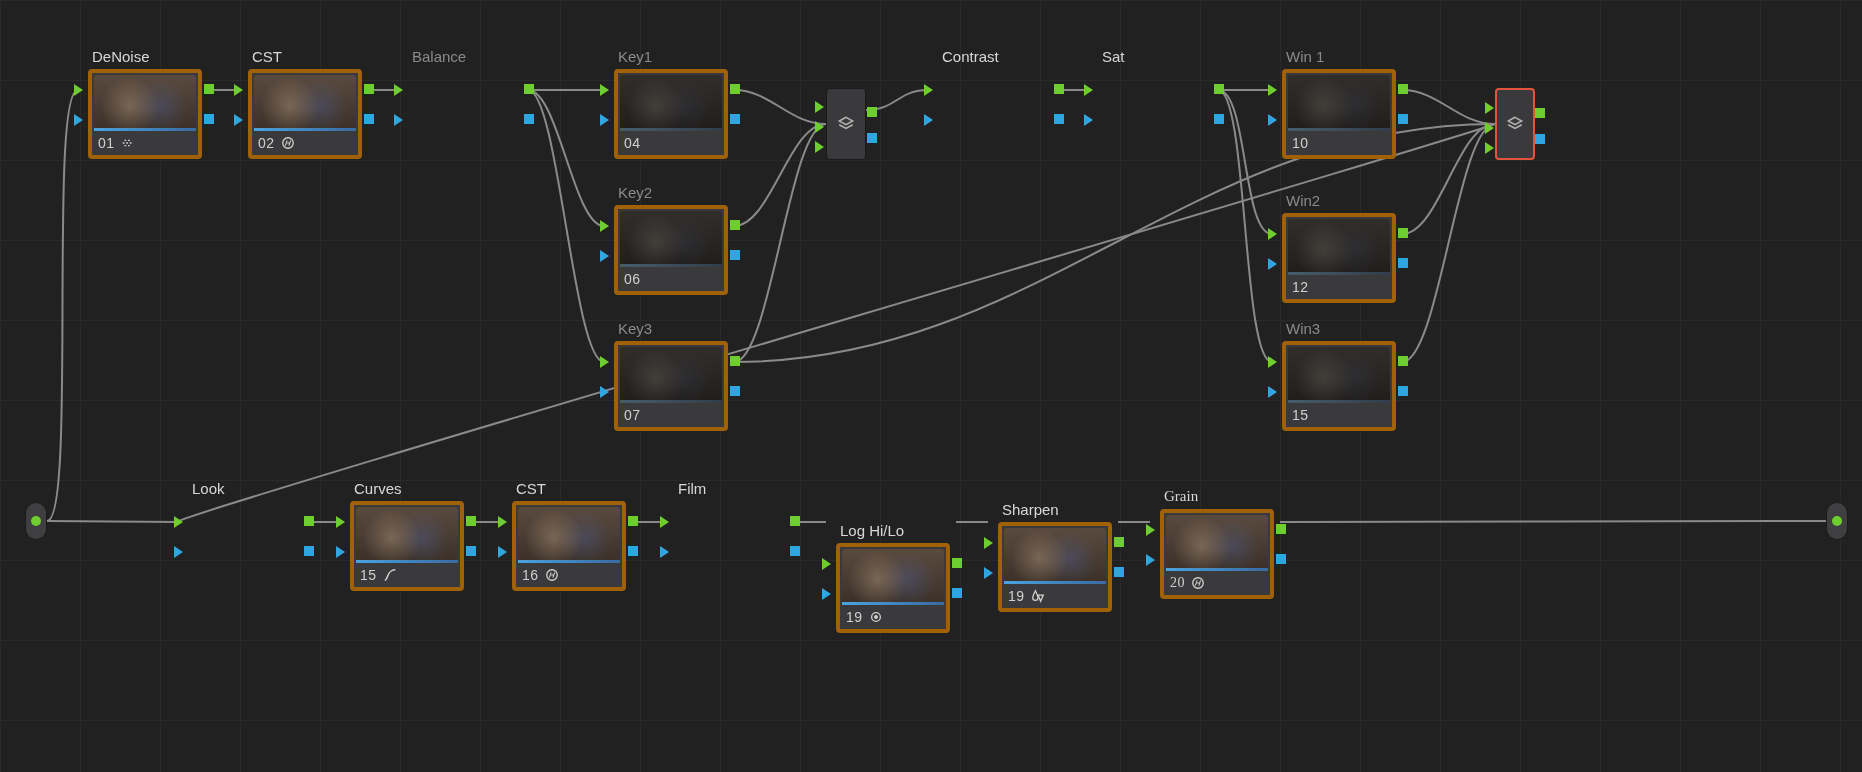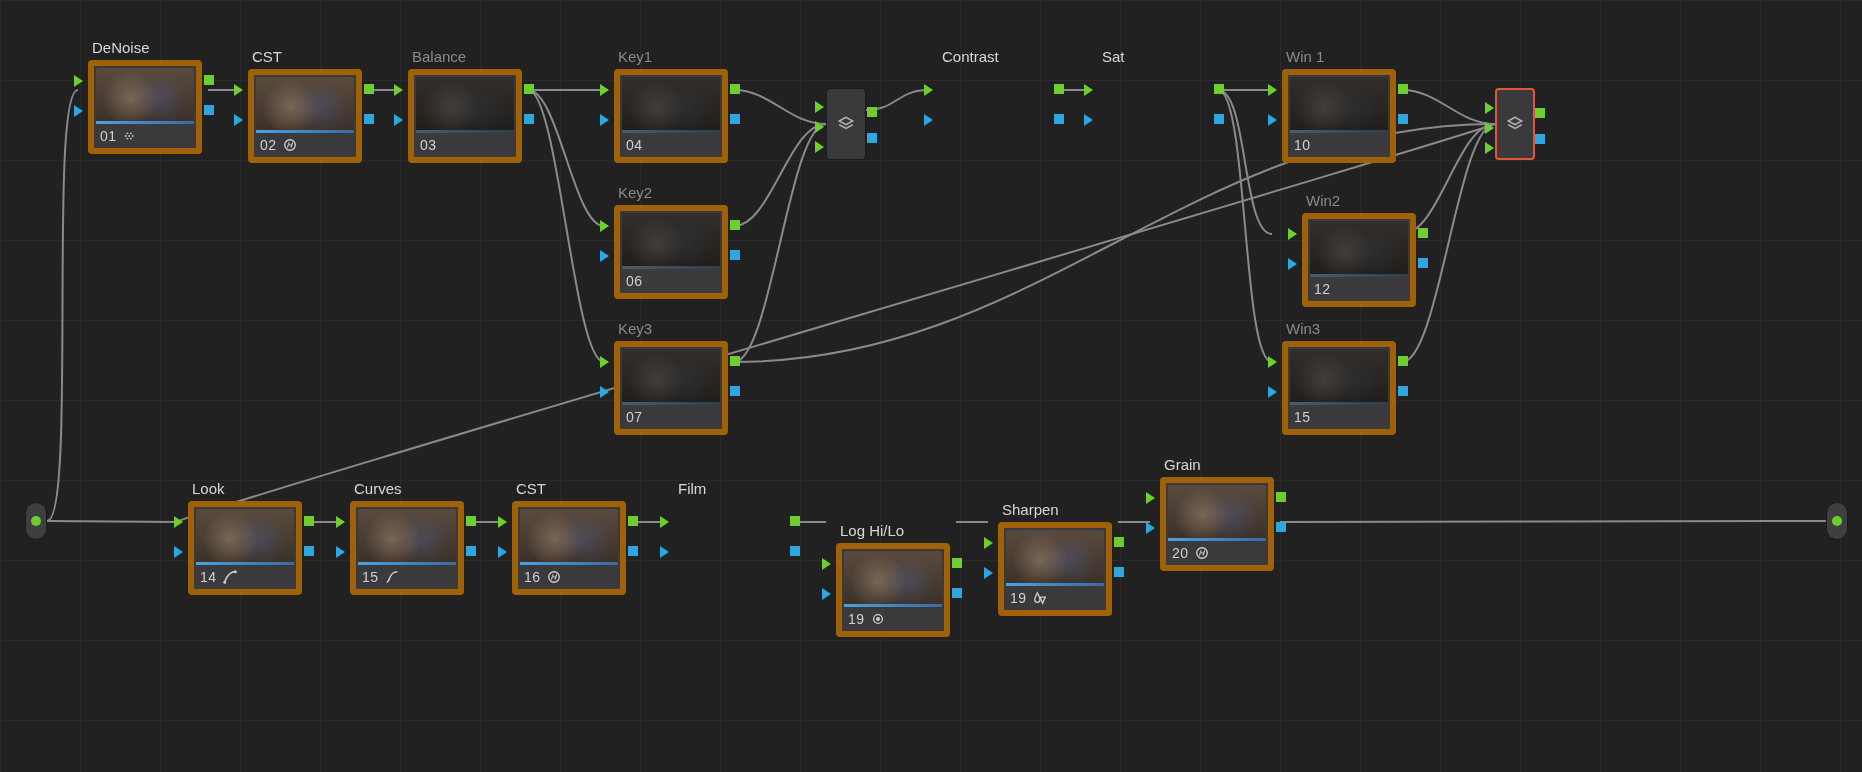--- a/index.html
+++ b/index.html
@@ -27,21 +27,21 @@
   }
   .node-label {
     color: #d8d8d8;
     font-size: 15px;
     padding: 0 0 4px 4px;
     font-weight: 500;
   }
   .node.disabled .node-label { color: #8a8a8a; }
   .node-body {
     background: #3a3a3c;
-    border: 6px solid #a16207;
+    border: 4px solid #a16207;
     border-radius: 4px;
     width: 114px;
   }
   .thumb {
     height: 56px;
     border-radius: 3px 3px 0 0;
     background:
       radial-gradient(circle at 35% 55%, rgba(210,180,150,0.35), rgba(0,0,0,0) 40%),
       radial-gradient(circle at 65% 55%, rgba(80,100,160,0.35), rgba(0,0,0,0) 38%),
       linear-gradient(#5a4a3e, #3a3028);
@@ -162,21 +162,21 @@
       <polyline points="3 13 12 18 21 13"></polyline>
     </svg>
 <div class="port sq-green" style="position:absolute;right:-12px;top:18px"></div>
      <div class="port sq-blue" style="position:absolute;right:-12px;top:44px"></div>
      <div class="port tri-green" style="position:absolute;left:-12px;top:12px"></div>
      <div class="port tri-green" style="position:absolute;left:-12px;top:32px"></div>
      <div class="port tri-green" style="position:absolute;left:-12px;top:52px"></div>
   </div>
 
 <div id="nodes">
-    <div class="node" id="n01" style="left: 88px; top: 39px;">
+    <div class="node" id="n01" style="left: 88px; top: 48px;">
     <div class="node-label">DeNoise</div>
     <div class="node-body">
       <div class="thumb"></div>
       <div class="node-footer">
         <span class="node-num">01</span>
         <span class="node-icon">
             <svg width="14" height="14" viewBox="0 0 16 16" fill="none" stroke="#d0d0d0" stroke-width="1.5">
               <path d="M2 8h2M6 8h2M10 8h2M14 8h0M4 5h2M8 5h2M4 11h2M8 11h2"></path>
             </svg>
           </span>
@@ -201,27 +201,20 @@
           </span>
       </div>
     </div>
     <div class="port tri-green" style="left:-14px; top:36px"></div>
     <div class="port tri-blue" style="left:-14px; top:66px"></div>
     <div class="port sq-green" style="right:-12px; top:36px"></div>
     <div class="port sq-blue" style="right:-12px; top:66px"></div>
   </div>
     <div class="node disabled" id="n03" style="left: 408px; top: 48px;">
     <div class="node-label">Balance</div>
-    <div class="node-body">
-      <div class="thumb"></div>
-      <div class="node-footer">
-        <span class="node-num">03</span>
-
-      </div>
-    </div>
     <div class="port tri-green" style="left:-14px; top:36px"></div>
     <div class="port tri-blue" style="left:-14px; top:66px"></div>
     <div class="port sq-green" style="right:-12px; top:36px"></div>
     <div class="port sq-blue" style="right:-12px; top:66px"></div>
   </div>
     <div class="node disabled" id="n04" style="left: 614px; top: 48px;">
     <div class="node-label">Key1</div>
     <div class="node-body">
       <div class="thumb"></div>
       <div class="node-footer">
@@ -283,21 +276,21 @@
       <div class="node-footer">
         <span class="node-num">10</span>
 
       </div>
     </div>
     <div class="port tri-green" style="left:-14px; top:36px"></div>
     <div class="port tri-blue" style="left:-14px; top:66px"></div>
     <div class="port sq-green" style="right:-12px; top:36px"></div>
     <div class="port sq-blue" style="right:-12px; top:66px"></div>
   </div>
-    <div class="node disabled" id="n12" style="left: 1282px; top: 192px; margin-left: 20px;">
+    <div class="node disabled" id="n12" style="left: 1282px; top: 192px;">
     <div class="node-label">Win2</div>
     <div class="node-body">
       <div class="thumb"></div>
       <div class="node-footer">
         <span class="node-num">12</span>
 
       </div>
     </div>
     <div class="port tri-green" style="left:-14px; top:36px"></div>
     <div class="port tri-blue" style="left:-14px; top:66px"></div>
@@ -313,33 +306,20 @@
 
       </div>
     </div>
     <div class="port tri-green" style="left:-14px; top:36px"></div>
     <div class="port tri-blue" style="left:-14px; top:66px"></div>
     <div class="port sq-green" style="right:-12px; top:36px"></div>
     <div class="port sq-blue" style="right:-12px; top:66px"></div>
   </div>
     <div class="node" id="n14" style="left: 188px; top: 480px;">
     <div class="node-label">Look</div>
-    <div class="node-body">
-      <div class="thumb"></div>
-      <div class="node-footer">
-        <span class="node-num">14</span>
-        <span class="node-icon">
-            <svg width="14" height="14" viewBox="0 0 16 16" fill="none" stroke="#d0d0d0" stroke-width="1.5">
-              <path d="M2 14C2 14 5 2 14 2" stroke-width="1.8"></path>
-              <circle cx="2" cy="14" r="1" fill="#d0d0d0"></circle>
-              <circle cx="14" cy="2" r="1" fill="#d0d0d0"></circle>
-            </svg>
-          </span>
-      </div>
-    </div>
     <div class="port tri-green" style="left:-14px; top:36px"></div>
     <div class="port tri-blue" style="left:-14px; top:66px"></div>
     <div class="port sq-green" style="right:-12px; top:36px"></div>
     <div class="port sq-blue" style="right:-12px; top:66px"></div>
   </div>
     <div class="node" id="n15" style="left: 350px; top: 480px;">
     <div class="node-label">Curves</div>
     <div class="node-body">
       <div class="thumb"></div>
       <div class="node-footer">
@@ -413,21 +393,21 @@
               <path d="M11 14L8 7h6z"></path>
             </svg>
           </span>
       </div>
     </div>
     <div class="port tri-green" style="left:-14px; top:36px"></div>
     <div class="port tri-blue" style="left:-14px; top:66px"></div>
     <div class="port sq-green" style="right:-12px; top:36px"></div>
     <div class="port sq-blue" style="right:-12px; top:66px"></div>
   </div>
-    <div class="node" id="n20" style="left: 1160px; top: 456px;">
+    <div class="node" id="n20" style="left: 1160px; top: 488px; font-family: Liberation Serif, serif;">
     <div class="node-label">Grain</div>
     <div class="node-body">
       <div class="thumb"></div>
       <div class="node-footer">
         <span class="node-num">20</span>
         <span class="node-icon">
             <svg width="14" height="14" viewBox="0 0 16 16" fill="none" stroke="#d0d0d0" stroke-width="1.5">
               <circle cx="8" cy="8" r="6"></circle>
               <path d="M5 11l2-6M7 8h3M9 11l2-6" stroke-width="1.2"></path>
             </svg>

